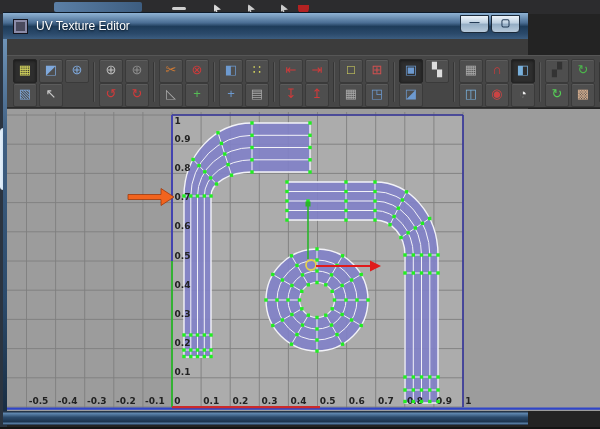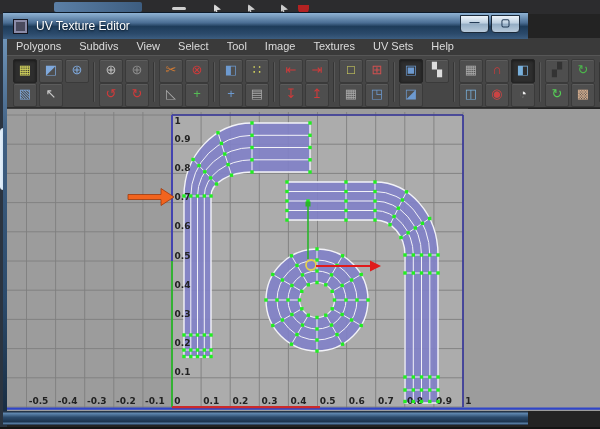--- a/index.html
+++ b/index.html
@@ -66,31 +66,20 @@
 
     <div class="titlebar">
       <div class="win-icon"></div>
       <div class="title-text">UV Texture Editor</div>
       <div class="win-btns">
         <div class="win-btn">—</div>
         <div class="win-btn">▢</div>
       </div>
     </div>
 
-    <div class="menubar" id="menubar">
-        <div class="menu-item">Polygons</div>
-        <div class="menu-item">Subdivs</div>
-        <div class="menu-item">View</div>
-        <div class="menu-item">Select</div>
-        <div class="menu-item">Tool</div>
-        <div class="menu-item">Image</div>
-        <div class="menu-item">Textures</div>
-        <div class="menu-item">UV Sets</div>
-        <div class="menu-item">Help</div>
-      </div>
 
     <div class="toolbar" id="toolbar">
         <div class="tb-group">
           <div class="tb-row">
             <div class="tb-btn pressed" style="color: rgb(217, 217, 94);">▦</div>
             <div class="tb-btn" style="color: rgb(127, 169, 221);">◩</div>
             <div class="tb-btn" style="color: rgb(127, 169, 221);">⊕</div>
           </div>
           <div class="tb-row">
             <div class="tb-btn" style="color: rgb(127, 169, 221);">▧</div>

